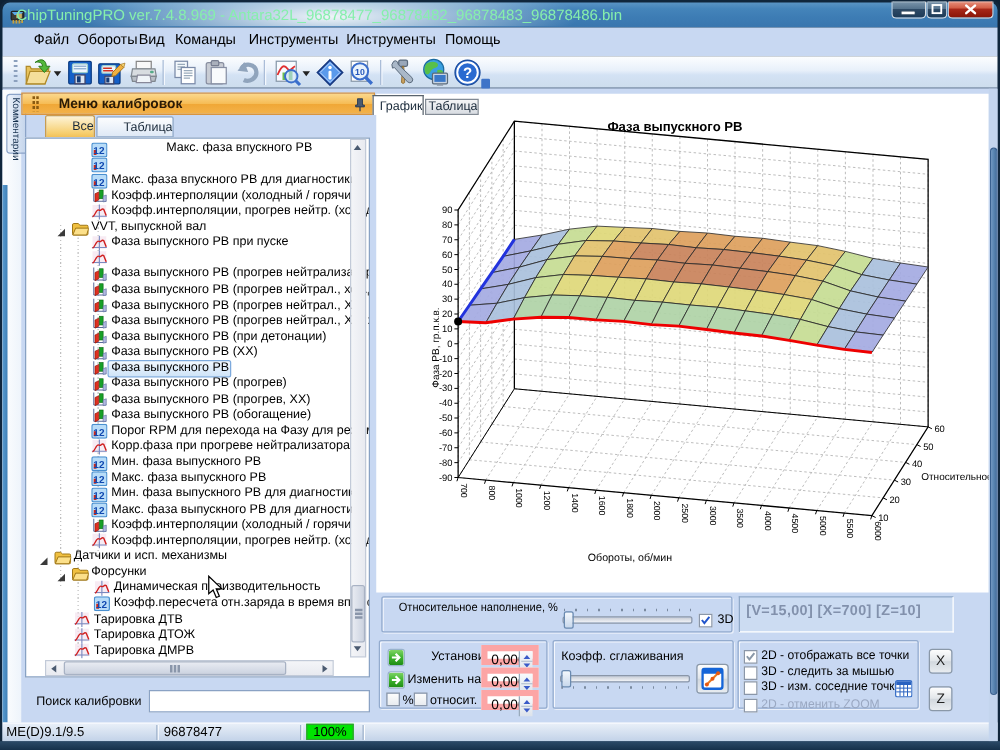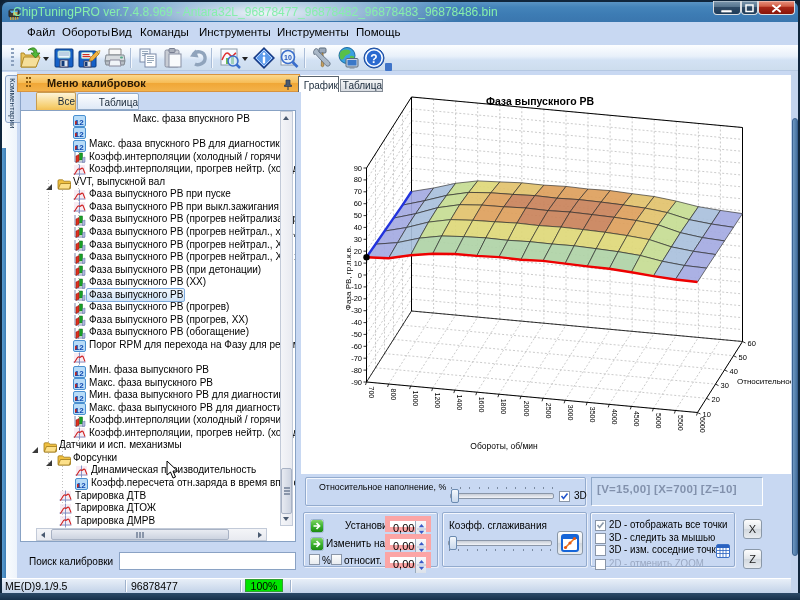--- a/index.html
+++ b/index.html
@@ -241,21 +241,20 @@
         <rect x="1" y="1" width="11" height="10" fill="#f4e2ee" fill-opacity="0.7"></rect>
         <path d="M6.5 0.5 L6.5 12.5 M0.5 10 L12.5 10" stroke="#7a8ac0" stroke-width="0.9"></path>
         <path d="M1 10.5 C3 10 4 4 6 5 C8 6.5 8 3 10 4.5 L12 9.5" stroke="#d02020" stroke-width="1.1" fill="none"></path>
       </svg></div>
     <div class="trow" style="left:68.0px;top:77.3px;">Фаза выпускного РВ при пуске</div>
     <div class="tico" style="left:52.0px;top:89.3px;"><svg width="13" height="13" viewBox="0 0 13 13">
         <rect x="1" y="1" width="11" height="10" fill="#f4e2ee" fill-opacity="0.7"></rect>
         <path d="M6.5 0.5 L6.5 12.5 M0.5 10 L12.5 10" stroke="#7a8ac0" stroke-width="0.9"></path>
         <path d="M1 10.5 C3 10 4 4 6 5 C8 6.5 8 3 10 4.5 L12 9.5" stroke="#d02020" stroke-width="1.1" fill="none"></path>
       </svg></div>
-    <div class="trow" style="left:68.0px;top:89.8px;">Фаза выпускного РВ при выкл.зажигания</div>
     <div class="tico" style="left:52.0px;top:101.9px;"><svg width="13" height="13" viewBox="0 0 13 13">
         <path d="M2 1 L2 11 L12 11" stroke="#5a6a9a" stroke-width="0.8" fill="none"></path>
         <rect x="6.5" y="2" width="3" height="7" fill="#18a028" stroke="#0a6a14" stroke-width="0.5"></rect>
         <path d="M3 5 L6 3.5 L6 10 L3 11.5 Z" fill="#e03020" stroke="#8a1408" stroke-width="0.5"></path>
         <path d="M9.5 7 L12 6 L12 11 L9.5 11.5 Z" fill="#b0b8e0" stroke="#5a6a9a" stroke-width="0.5"></path>
       </svg></div>
     <div class="trow" style="left:68.0px;top:102.4px;">Фаза выпускного РВ (прогрев нейтрализатора)</div>
     <div class="tico" style="left:52.0px;top:114.4px;"><svg width="13" height="13" viewBox="0 0 13 13">
         <path d="M2 1 L2 11 L12 11" stroke="#5a6a9a" stroke-width="0.8" fill="none"></path>
         <rect x="6.5" y="2" width="3" height="7" fill="#18a028" stroke="#0a6a14" stroke-width="0.5"></rect>
@@ -324,20 +323,21 @@
         <rect x="0.5" y="0.5" width="12" height="11" rx="1.5" fill="#b8dcf8" stroke="#4a90d0"></rect>
         <rect x="2" y="6" width="2.2" height="4" fill="#d02818"></rect>
         <text x="10.6" y="9.6" font-size="8" font-weight="bold" fill="#1048b0" text-anchor="end" font-family="Liberation Sans,sans-serif">12</text>
       </svg></div>
     <div class="trow" style="left:68.0px;top:227.9px;">Порог RPM для перехода на Фазу для режима</div>
     <div class="tico" style="left:52.0px;top:239.9px;"><svg width="13" height="13" viewBox="0 0 13 13">
         <rect x="1" y="1" width="11" height="10" fill="#f4e2ee" fill-opacity="0.7"></rect>
         <path d="M6.5 0.5 L6.5 12.5 M0.5 10 L12.5 10" stroke="#7a8ac0" stroke-width="0.9"></path>
         <path d="M1 10.5 C3 10 4 4 6 5 C8 6.5 8 3 10 4.5 L12 9.5" stroke="#d02020" stroke-width="1.1" fill="none"></path>
       </svg></div>
+    <div class="trow" style="left:68.0px;top:240.4px;">Корр.фаза при прогреве нейтрализатора</div>
     <div class="tico" style="left:52.0px;top:252.5px;"><svg width="13" height="12" viewBox="0 0 13 12">
         <rect x="0.5" y="0.5" width="12" height="11" rx="1.5" fill="#b8dcf8" stroke="#4a90d0"></rect>
         <rect x="2" y="6" width="2.2" height="4" fill="#d02818"></rect>
         <text x="10.6" y="9.6" font-size="8" font-weight="bold" fill="#1048b0" text-anchor="end" font-family="Liberation Sans,sans-serif">12</text>
       </svg></div>
     <div class="trow" style="left:68.0px;top:253.0px;">Мин. фаза выпускного РВ</div>
     <div class="tico" style="left:52.0px;top:265.0px;"><svg width="13" height="12" viewBox="0 0 13 12">
         <rect x="0.5" y="0.5" width="12" height="11" rx="1.5" fill="#b8dcf8" stroke="#4a90d0"></rect>
         <rect x="2" y="6" width="2.2" height="4" fill="#d02818"></rect>
         <text x="10.6" y="9.6" font-size="8" font-weight="bold" fill="#1048b0" text-anchor="end" font-family="Liberation Sans,sans-serif">12</text>

